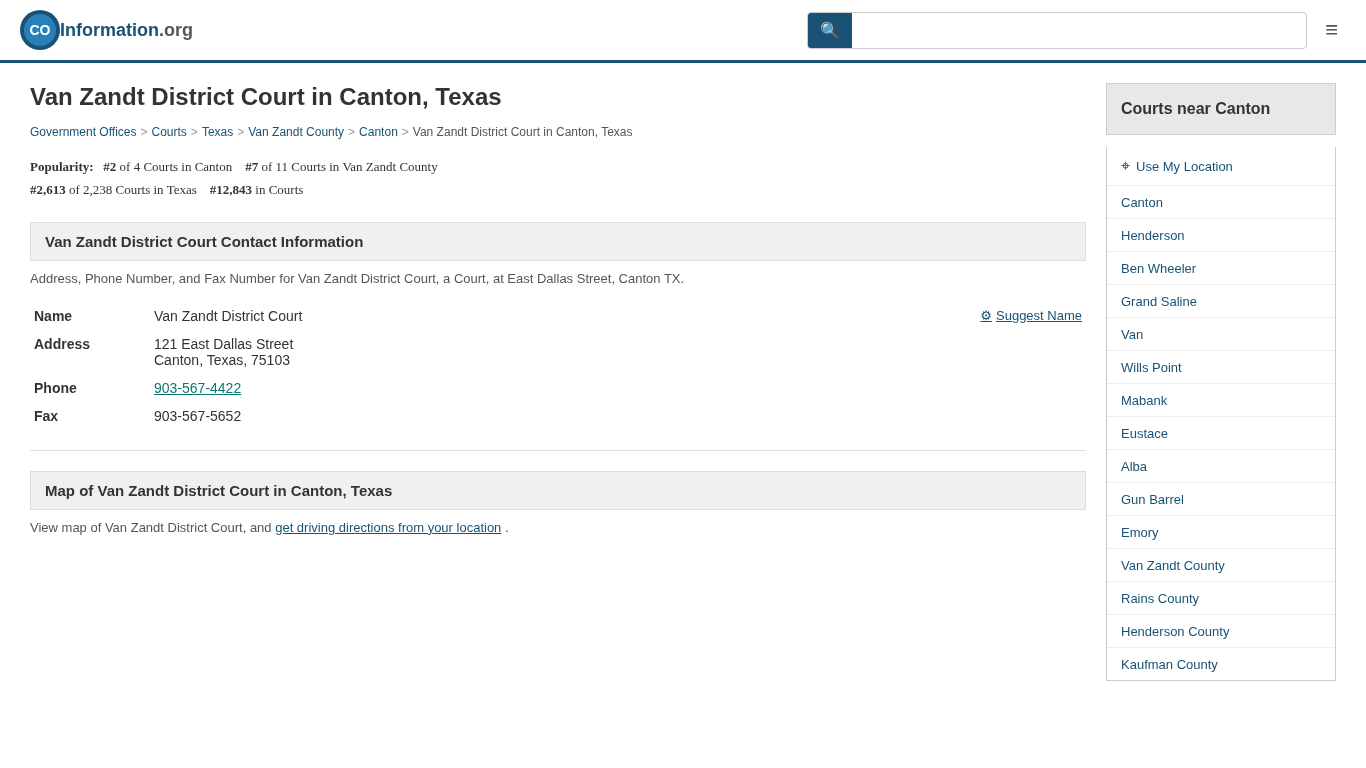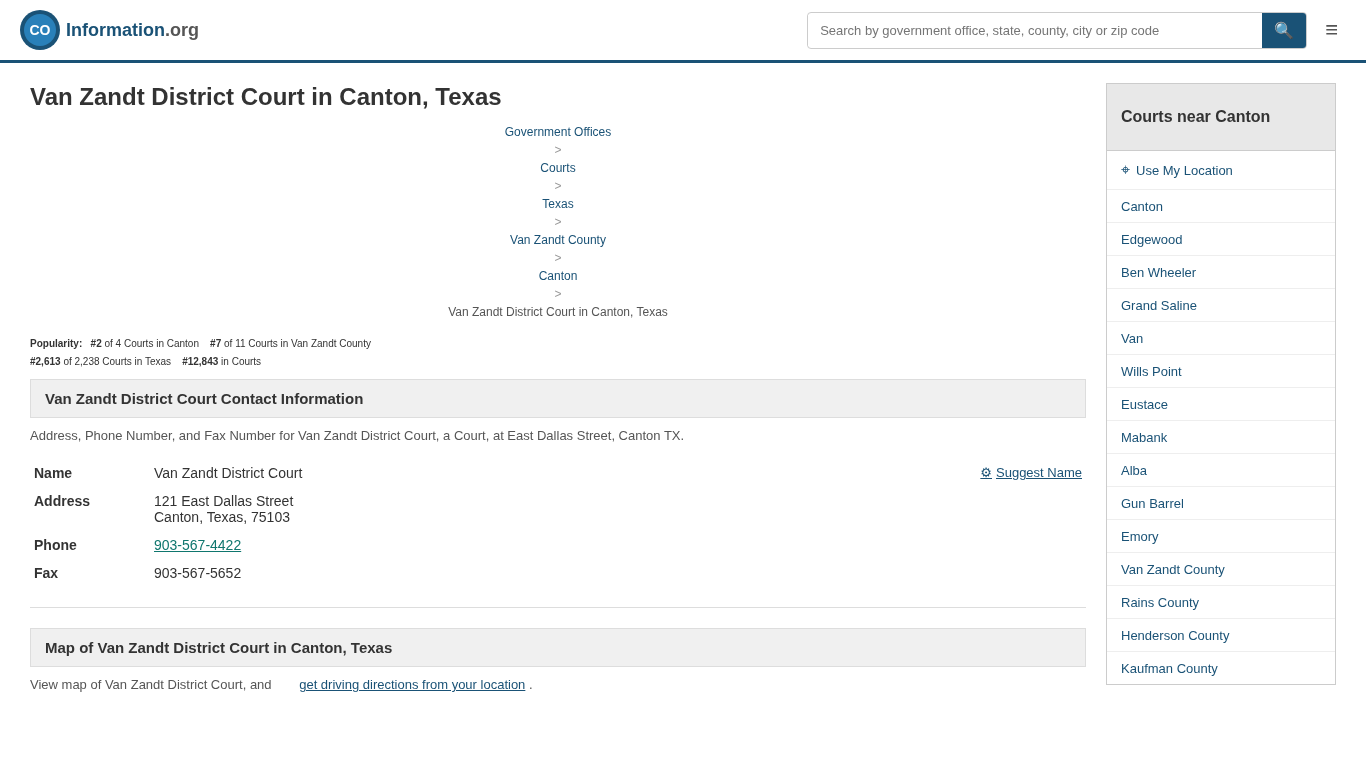--- a/index.html
+++ b/index.html
@@ -10,21 +10,21 @@
       background: #fff;
       border-bottom: 3px solid #1a5276;
       padding: 10px 20px;
       display: flex;
       align-items: center;
       justify-content: space-between;
     }
     .logo-area {
       display: flex;
       align-items: center;
-      gap: 6px;
+      gap: 0;
       justify-content: space-between;
     }
     .logo-icon {
       width: 40px;
       height: 40px;
     }
     .logo-text {
       font-size: 18px;
       font-weight: bold;
       color: #333;
@@ -89,33 +89,33 @@
 
     
     .breadcrumb {
       font-size: 12px;
       color: #555;
       margin-bottom: 16px;
       display: flex;
       flex-wrap: wrap;
       align-items: center;
       gap: 4px;
-      flex-direction: column;
     }
     .breadcrumb a {
       color: #1a5276;
       text-decoration: none;
     }
     .breadcrumb-sep { color: #999; }
 
     
     .popularity-section {
-      margin-bottom: 8px;
-      font-size: 10px;
+      margin-bottom: 20px;
+      font-size: 13px;
       line-height: 1.8;
+      font-family: Liberation Serif, serif;
     }
     .popularity-section strong { font-weight: bold; }
     .popularity-section .rank { font-weight: bold; }
 
     
     .section-header {
       background: #f0f0f0;
       padding: 10px 14px;
       font-size: 15px;
       font-weight: bold;
@@ -171,35 +171,34 @@
     }
 
     
     .map-description {
       font-size: 13px;
       color: #555;
     }
     .map-description a {
       color: #1a5276;
       text-decoration: underline;
-      margin-left: 24px;
     }
 
     
     .sidebar {
       width: 230px;
       flex-shrink: 0;
     }
     .sidebar-header {
       background: #e8e8e8;
-      padding: 24px 14px;
+      padding: 16px 14px;
       font-size: 16px;
       font-weight: bold;
       color: #333;
-      margin-bottom: 0;
+      margin-bottom: 12px;
       border: 1px solid #ccc;
     }
     .sidebar-list {
       border: 1px solid #ccc;
       border-top: none;
     }
     .sidebar-list-item {
       padding: 8px 14px;
       border-bottom: 1px solid #eee;
     }
@@ -235,21 +234,20 @@
       <circle cx="20" cy="20" r="20" fill="#1a5276"></circle>
       <circle cx="20" cy="20" r="16" fill="#2980b9"></circle>
       <text x="20" y="25" text-anchor="middle" fill="white" font-size="14" font-weight="bold" font-family="Arial">CO</text>
     </svg>
     <span class="logo-text">
       <span>Information</span><span style="color:#555">.org</span>
     </span>
   </div>
   <div class="header-right">
     <div class="search-bar">
-      <input type="text" placeholder="Search by government office, state, county, city or zip code" style="">
       <button class="search-btn">🔍</button>
     </div>
     <span class="menu-icon">≡</span>
   </div>
 </header>
 
 <div class="main-container">
 
   <div class="content-area">
 
@@ -340,39 +338,39 @@
 
       <div class="use-location">
         <span class="location-pin">⌖</span>
         <a href="#">Use My Location</a>
       </div>
 
       <div class="sidebar-list-item">
         <a href="#">Canton</a>
       </div>
       <div class="sidebar-list-item">
-        <a href="#">Edgewood</a>
+        <a href="#">Henderson</a>
       </div>
       <div class="sidebar-list-item">
         <a href="#">Ben Wheeler</a>
       </div>
       <div class="sidebar-list-item">
         <a href="#">Grand Saline</a>
       </div>
       <div class="sidebar-list-item">
         <a href="#">Van</a>
       </div>
       <div class="sidebar-list-item">
         <a href="#">Wills Point</a>
       </div>
       <div class="sidebar-list-item">
+        <a href="#">Mabank</a>
+      </div>
+      <div class="sidebar-list-item">
         <a href="#">Eustace</a>
-      </div>
-      <div class="sidebar-list-item">
-        <a href="#">Mabank</a>
       </div>
       <div class="sidebar-list-item">
         <a href="#">Alba</a>
       </div>
       <div class="sidebar-list-item">
         <a href="#">Gun Barrel</a>
       </div>
       <div class="sidebar-list-item">
         <a href="#">Emory</a>
       </div>

